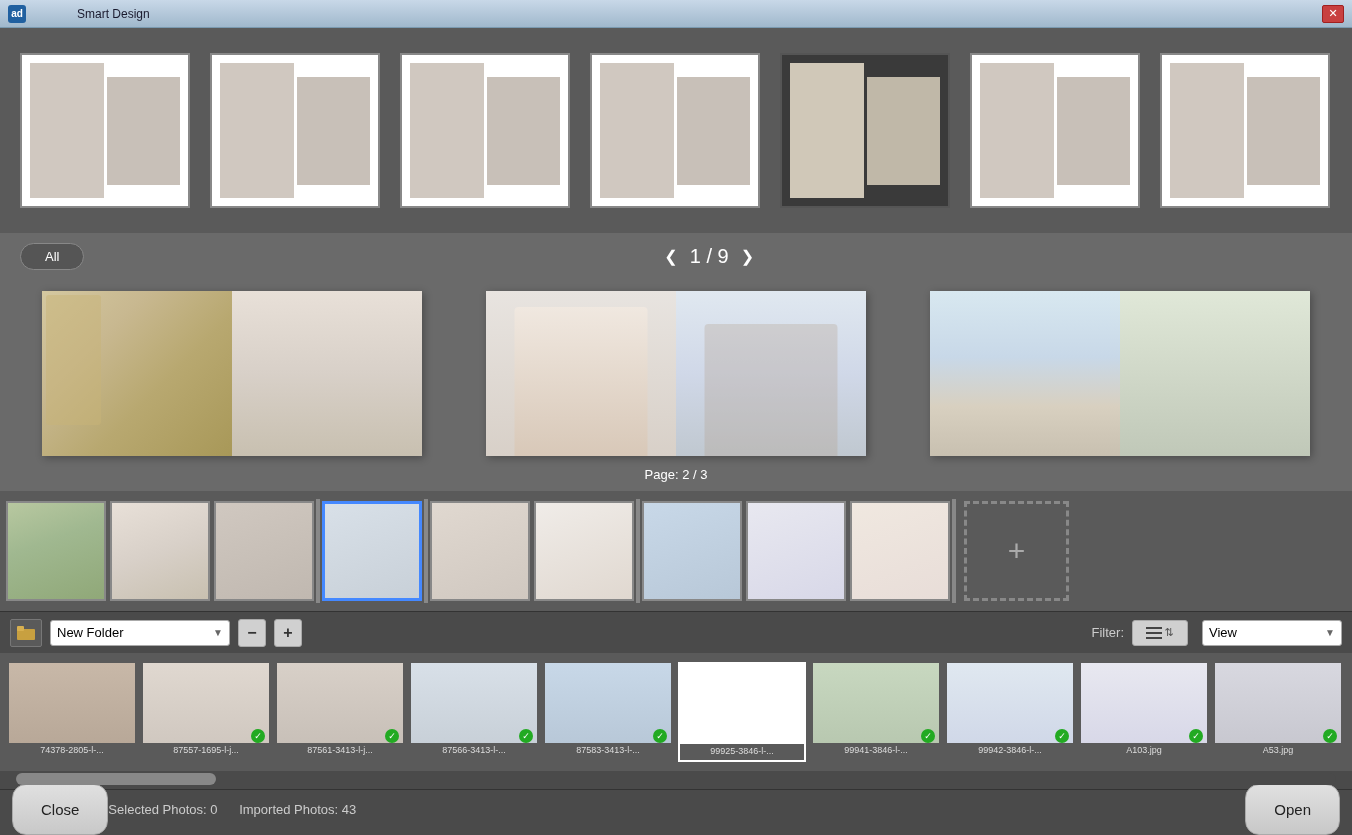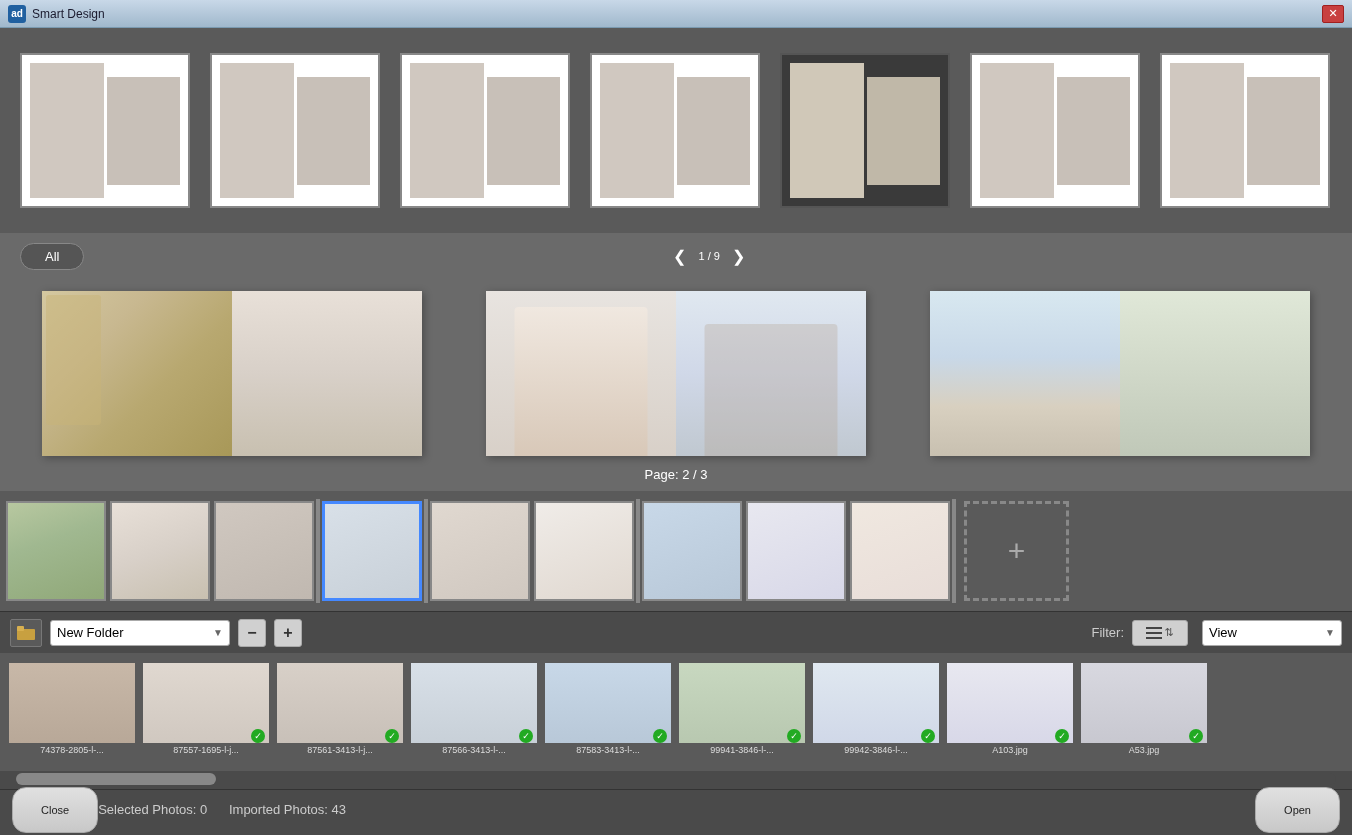--- a/index.html
+++ b/index.html
@@ -16,21 +16,21 @@
       border-bottom: 1px solid #7a9ab0;
     }
     .titlebar-left { display: flex; align-items: center; gap: 6px; }
     .titlebar-logo {
       width: 18px; height: 18px;
       background: #2060a0;
       border-radius: 3px;
       display: flex; align-items: center; justify-content: center;
       color: white; font-size: 10px; font-weight: bold;
     }
-    .titlebar-title { font-size: 12px; color: #1a1a2e; font-weight: 500; }
+    .titlebar-title { font-size: 12px; color: #1a1a2e; font-weight: 500; margin-left: 45px; }
     .titlebar-close {
       width: 22px; height: 18px;
       background: #c84040;
       border: 1px solid #a02020;
       border-radius: 2px;
       display: flex; align-items: center; justify-content: center;
       cursor: pointer; color: white; font-size: 11px;
     }
 
     
@@ -107,21 +107,21 @@
       justify-content: center;
       gap: 12px;
     }
     .pag-arrow {
       color: white;
       font-size: 16px;
       cursor: pointer;
     }
     .pag-text {
       color: white;
-      font-size: 11px;
+      font-size: 20px;
     }
 
     
     .main-canvas {
       background: #6a6a6a;
       height: 188px;
       display: flex;
       align-items: center;
       justify-content: space-around;
       padding: 10px 20px;
@@ -364,21 +364,21 @@
       display: flex;
       align-items: center;
       padding: 0 12px;
       border-top: 1px solid #333;
     }
     .close-btn, .open-btn {
       background: linear-gradient(to bottom, #e0e0e0, #c8c8c8);
       border: 1px solid #aaa;
       border-radius: 14px;
       padding: 16px 28px;
-      font-size: 11px;
+      font-size: 15px;
       cursor: pointer;
       color: #222;
     }
     .status-text {
       flex: 1;
       text-align: left;
       color: #ccc;
       font-size: 13px;
     }
     .open-btn {
@@ -599,20 +599,24 @@
       <div class="check-badge">✓</div>
       <div class="gallery-photo-name">87566-3413-l-...</div>
     </div>
 
     <div class="gallery-photo">
       <div class="gallery-photo-inner" style="background:linear-gradient(180deg,#c8d8e8 0%,#b8c8d8 100%);"></div>
       <div class="check-badge">✓</div>
       <div class="gallery-photo-name">87583-3413-l-...</div>
     </div>
 
+    <div class="gallery-photo highlighted">
+      <div class="gallery-photo-inner" style="background:white;"></div>
+      <div class="gallery-photo-name">99925-3846-l-...</div>
+    </div>
 
     <div class="gallery-photo">
       <div class="gallery-photo-inner" style="background:linear-gradient(180deg,#c8d8c0 0%,#b8c8b0 100%);"></div>
       <div class="check-badge">✓</div>
       <div class="gallery-photo-name">99941-3846-l-...</div>
     </div>
 
     <div class="gallery-photo">
       <div class="gallery-photo-inner" style="background:linear-gradient(180deg,#e0e8f0 0%,#d0d8e8 100%);"></div>
       <div class="check-badge">✓</div>

